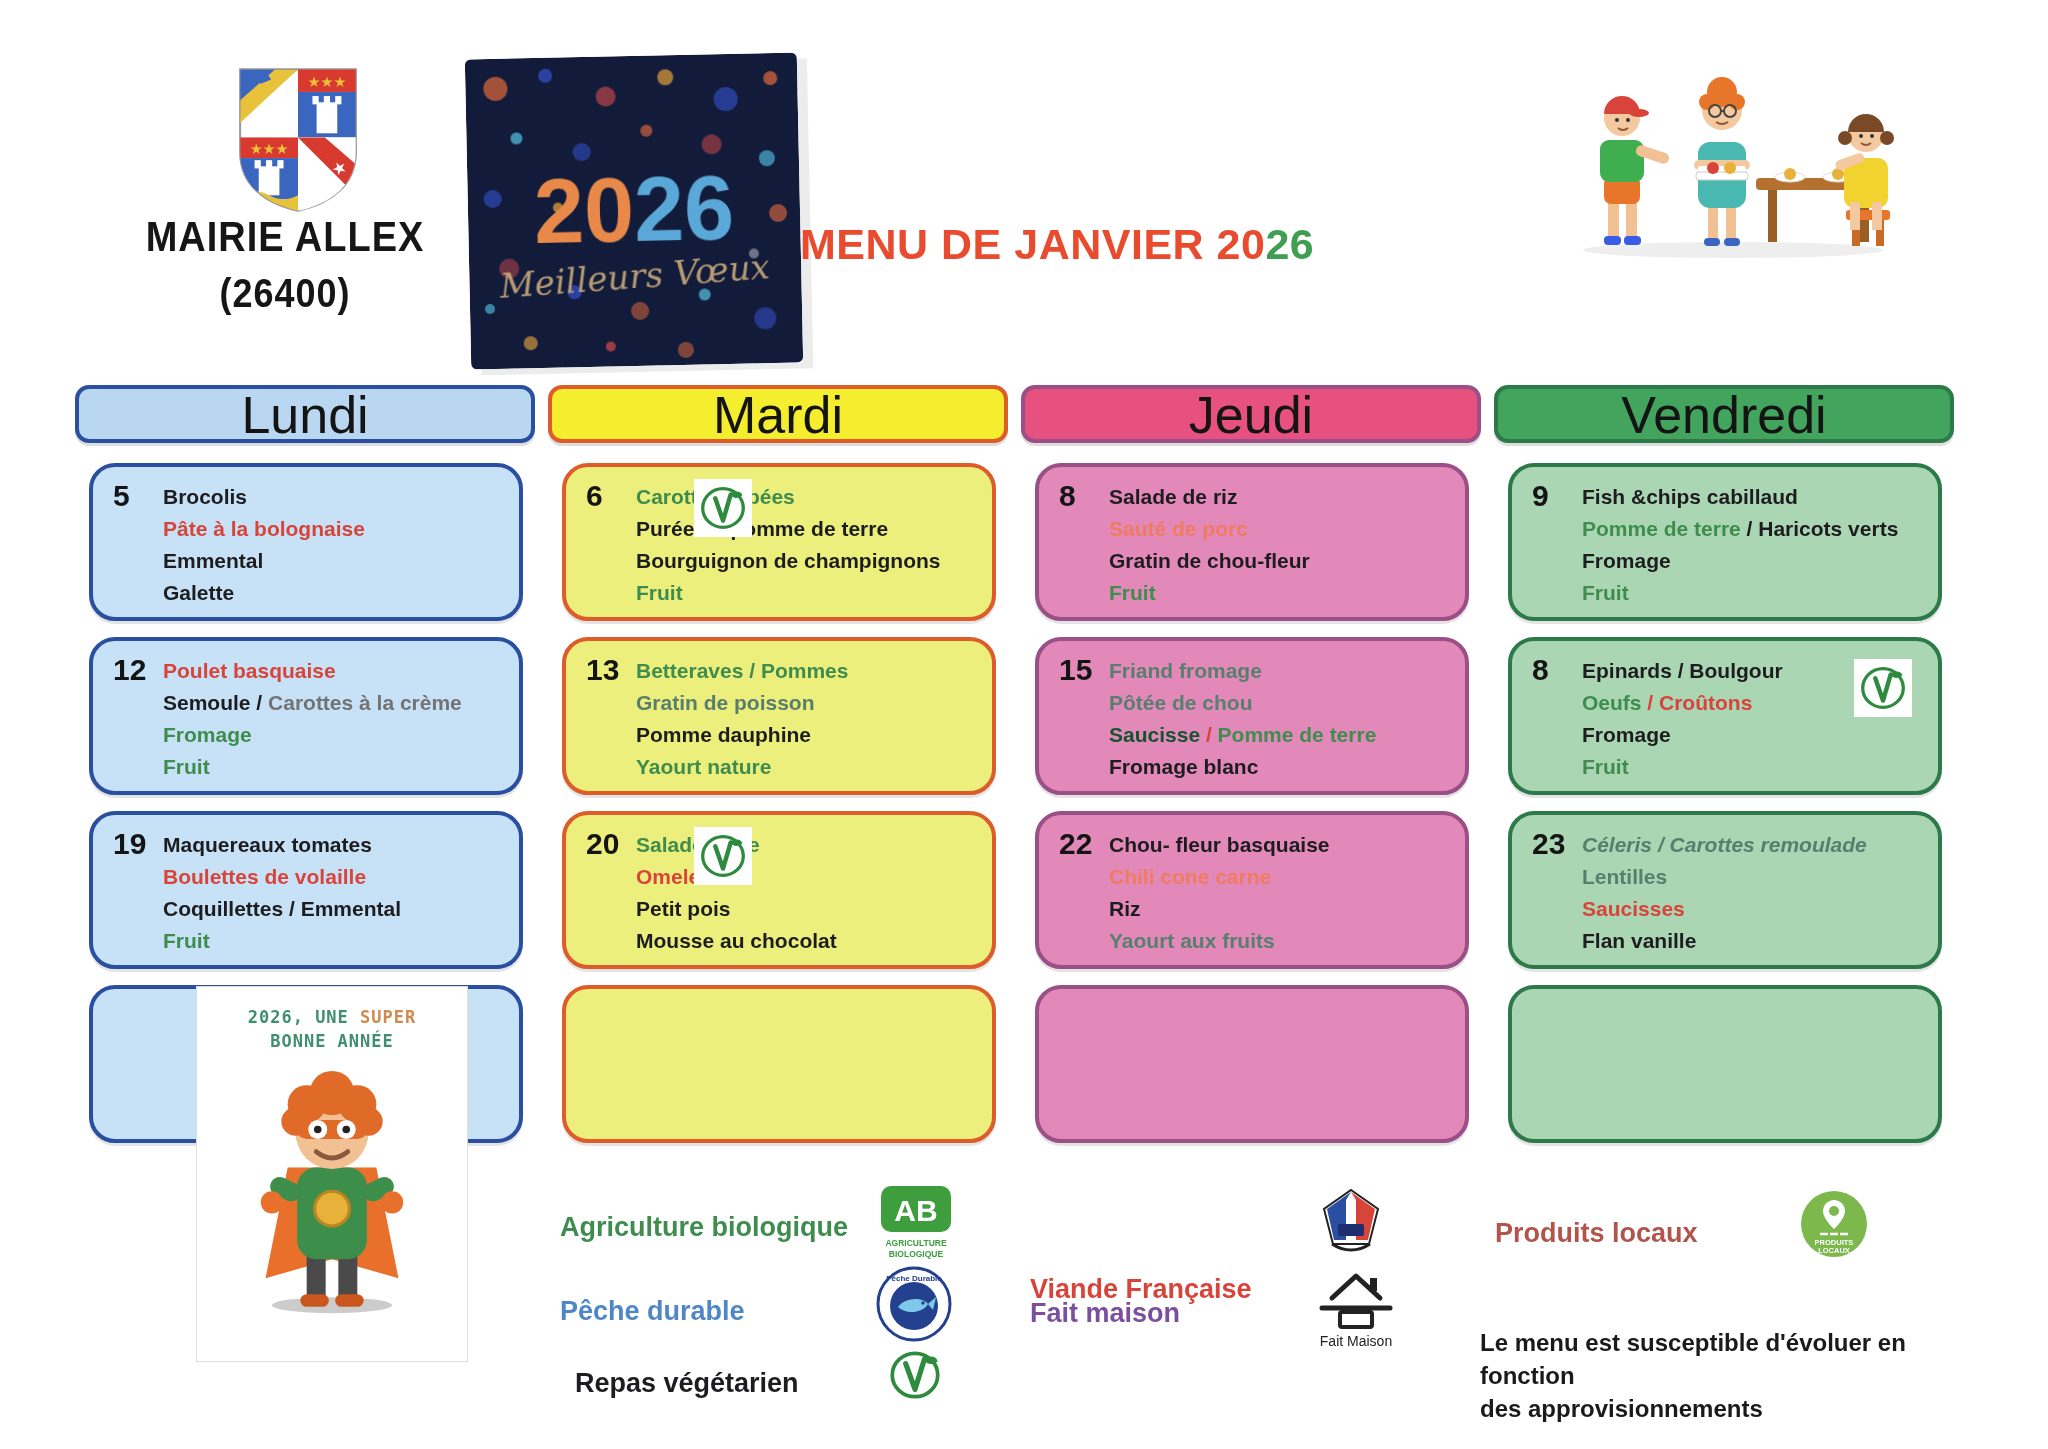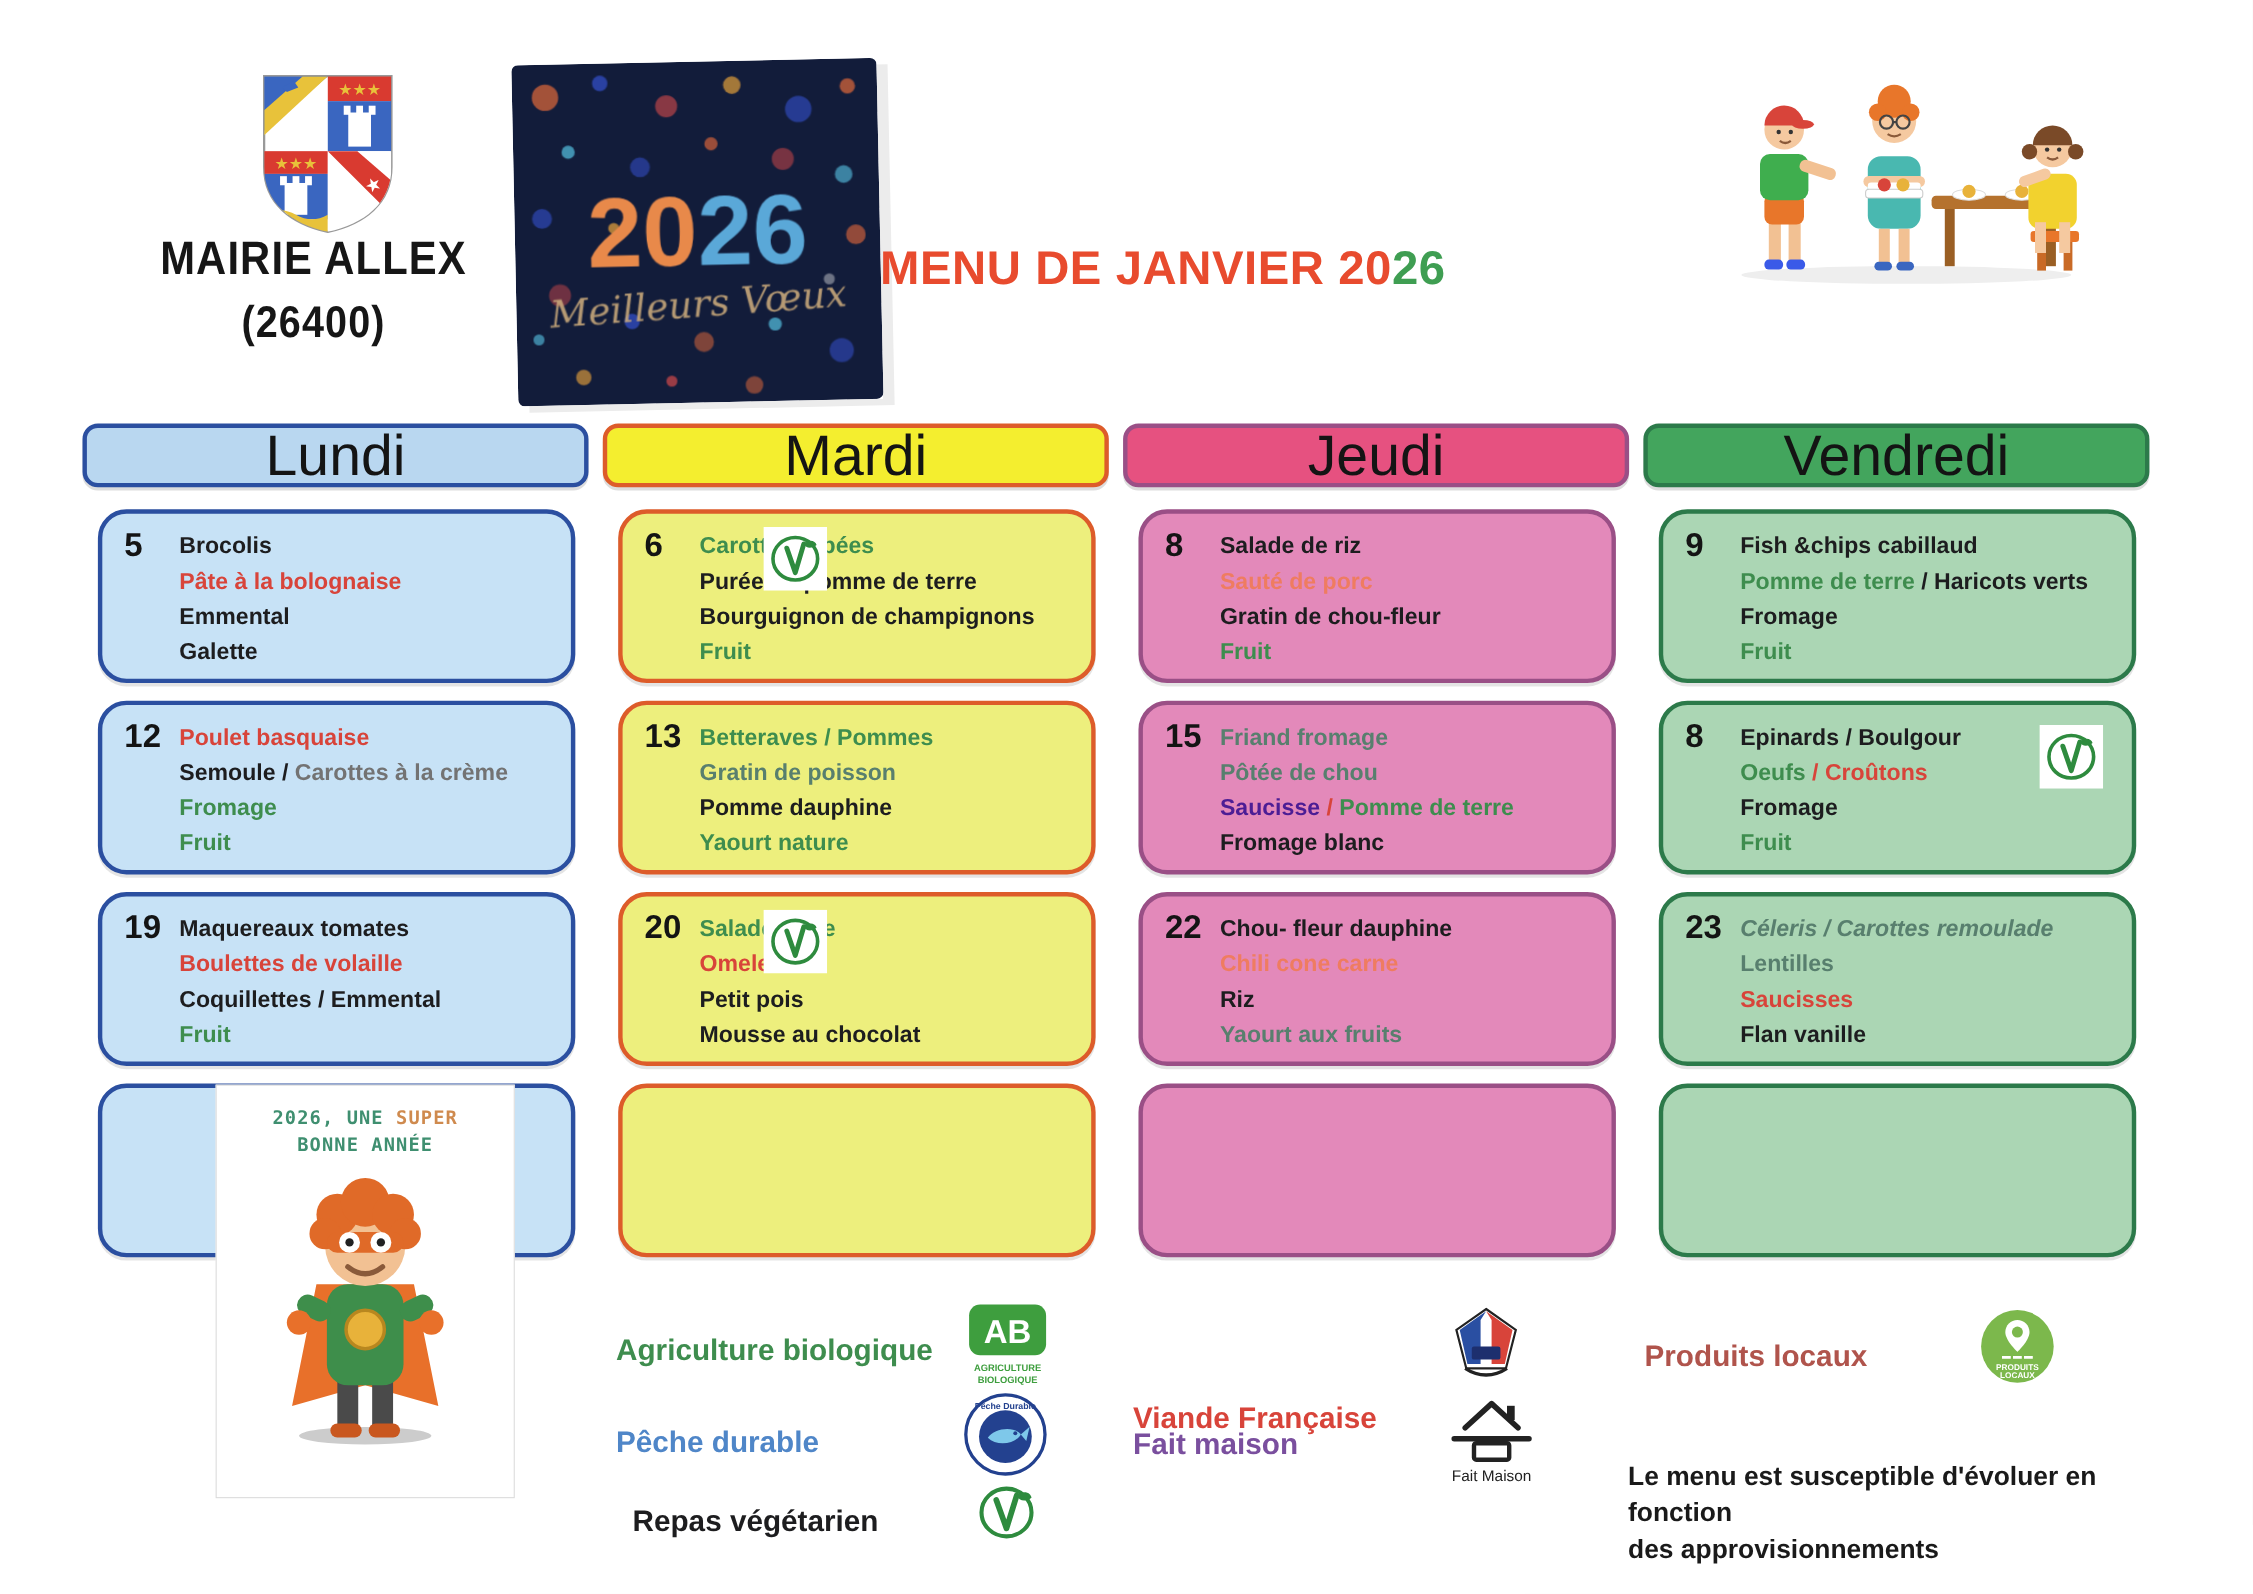--- a/index.html
+++ b/index.html
@@ -269,28 +269,28 @@
             <div class="line"><span style="color: rgb(239, 124, 96);">Sauté de porc</span></div>
             <div class="line"><span style="color: rgb(29, 29, 31);">Gratin de chou-fleur</span></div>
             <div class="line"><span style="color: rgb(62, 141, 78);">Fruit</span></div>
           </div>
         </div>
         <div class="cell">
           <div class="daynum">15</div>
           <div class="lines">
             <div class="line"><span style="color: rgb(88, 127, 110);">Friand fromage</span></div>
             <div class="line"><span style="color: rgb(88, 127, 110);">Pôtée de chou</span></div>
-            <div class="line"><span style="color: #4c1d95; margin-top: 28px;">Saucisse</span><span style="color: rgb(216, 68, 58);"> / </span><span style="color: rgb(62, 141, 78);">Pomme de terre</span></div>
+            <div class="line"><span style="color: #14532d; margin-top: 28px;">Saucisse</span><span style="color: rgb(216, 68, 58);"> / </span><span style="color: rgb(62, 141, 78);">Pomme de terre</span></div>
             <div class="line"><span style="color: rgb(29, 29, 31);">Fromage blanc</span></div>
           </div>
         </div>
         <div class="cell">
           <div class="daynum">22</div>
           <div class="lines">
-            <div class="line"><span style="color: rgb(29, 29, 31);">Chou- fleur dauphine</span></div>
+            <div class="line"><span style="color: rgb(29, 29, 31);">Chou- fleur basquaise</span></div>
             <div class="line"><span style="color: rgb(239, 124, 96);">Chili cone carne</span></div>
             <div class="line"><span style="color: rgb(29, 29, 31);">Riz</span></div>
             <div class="line"><span style="color: rgb(88, 127, 110);">Yaourt aux fruits</span></div>
           </div>
         </div>
         <div class="cell"></div>
       </div>
       <div class="col col-vendredi" style="--hbg: #43a55d; --cbg: #abd6b4; --bd: #2c7a4a;">
         <div class="day-header">Vendredi</div>
         <div class="cell">

